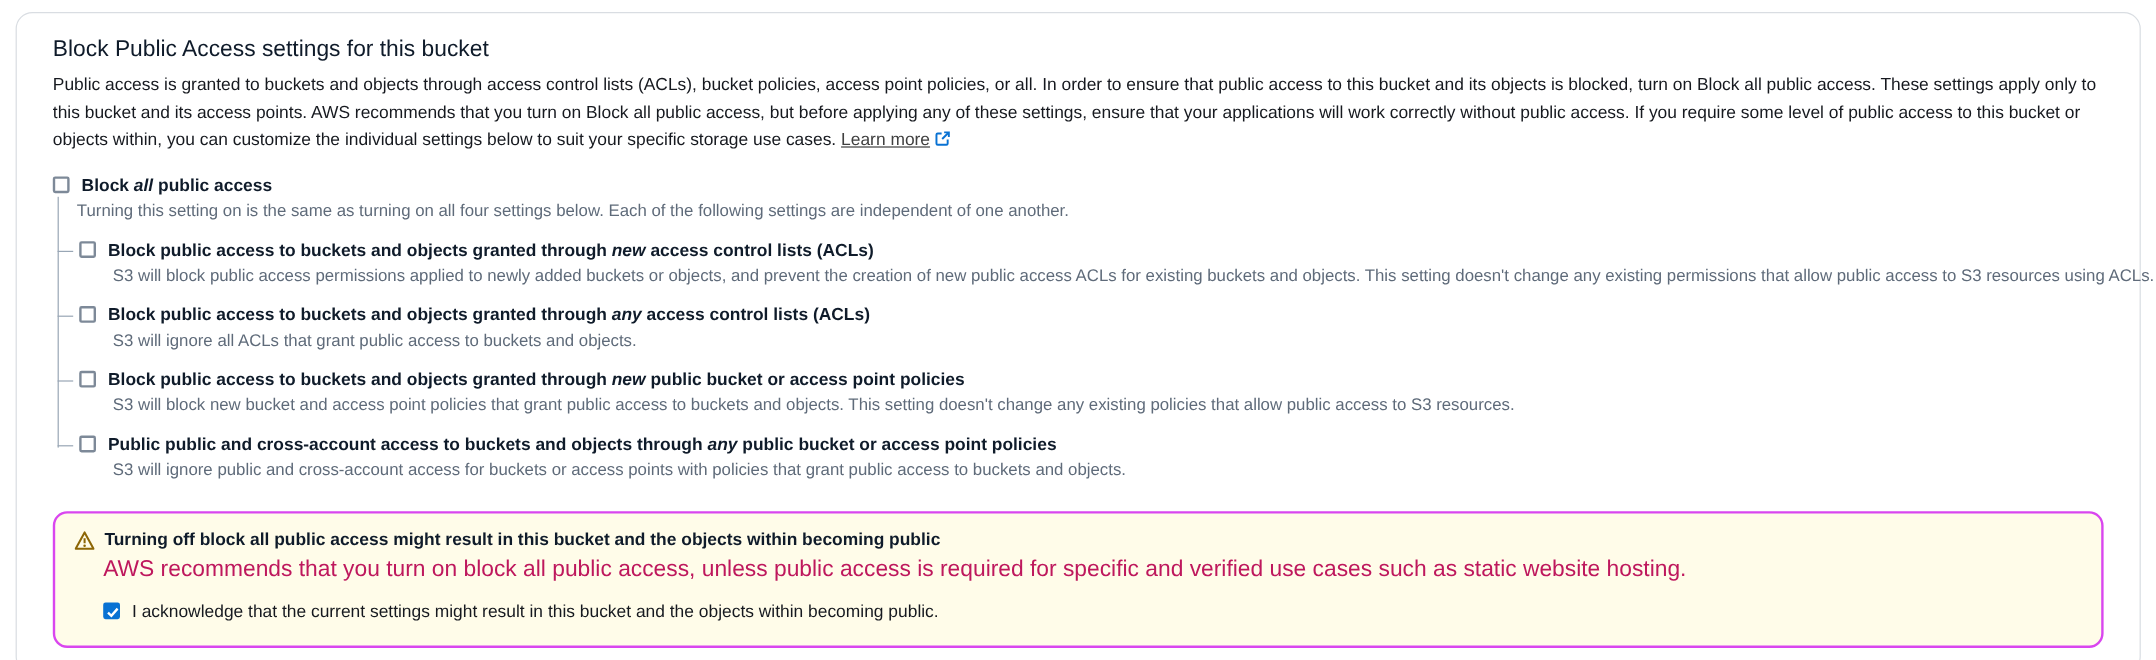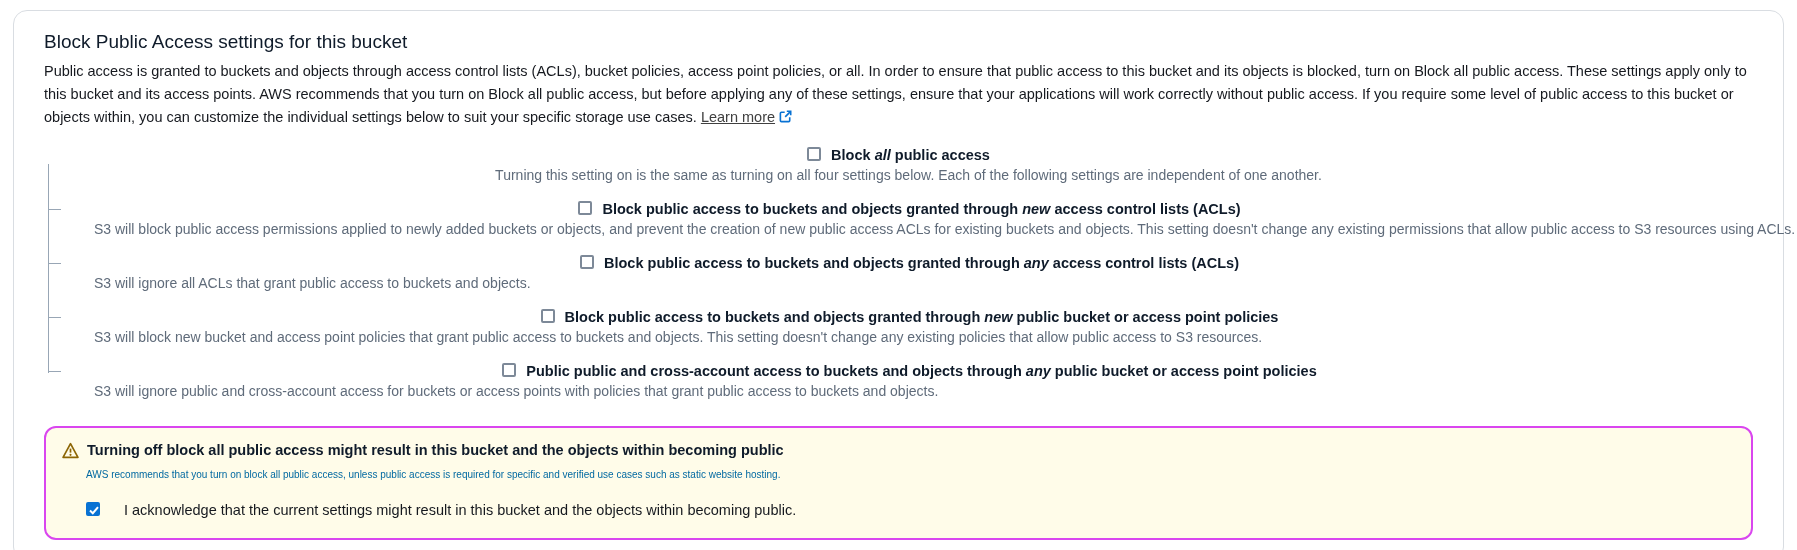--- a/index.html
+++ b/index.html
@@ -48,21 +48,21 @@
     background: #fff;
     flex: none;
     margin-top: 1px;
     cursor: pointer;
     position: relative;
   }
   .cb.checked { background: #0972d3; border-color: #0972d3; }
   .cb svg { position: absolute; left: 1px; top: 2px; display: none; }
   .cb.checked svg { display: block; }
 
-  .opt-row { display: flex; align-items: flex-start; gap: 10px; cursor: pointer; justify-content: center; }
+  .opt-row { display: flex; align-items: flex-start; gap: 10px; cursor: pointer; }
   .opt-label { font-size: 14.5px; font-weight: 700; line-height: 18px; color: #0f1b2a; }
   .opt-label .it { font-style: italic; }
   .opt-desc {
     font-size: 14px;
     line-height: 17px;
     color: #5f6b7a;
     margin: 3px 0 0 0;
     white-space: nowrap;
   }
 
@@ -71,21 +71,21 @@
   
   .tree { position: relative; margin-left: 4px; padding-top: 2px; }
   .tree::before {
     content: "";
     position: absolute;
     left: 0; top: 0;
     width: 1px;
     height: calc(100% - 27px);
     background: #98a6b5;
   }
-  .tree .main-desc { padding-left: 16px; margin-top: 1px; text-align: center; }
+  .tree .main-desc { padding-left: 16px; margin-top: 1px; }
   .sub-item { position: relative; padding-left: 18px; margin-top: 16px; }
   .sub-item::before {
     content: "";
     position: absolute;
     left: 0; top: 9px;
     width: 13px; height: 1px;
     background: #98a6b5;
   }
   .sub-item .opt-desc { margin-left: 28px; }
 
@@ -93,22 +93,22 @@
   .warning {
     margin-top: 26px;
     border: 2px solid #d946ef;
     border-radius: 12px;
     background: #fffce9;
     padding: 13px 16px 15px 16px;
   }
   .warning-head { display: flex; align-items: flex-start; gap: 8px; }
   .warning-head svg { flex: none; margin-top: 1px; }
   .warning-title { font-size: 14.5px; font-weight: 700; line-height: 19px; color: #0f1b2a; }
-  .warning-body { font-size: 10px; line-height: 19px; color: #0369a1; margin: 5px 0 0 24px; }
-  .ack-row { display: flex; align-items: flex-start; gap: 24px; margin: 17px 0 4px 24px; cursor: pointer; }
+  .warning-body { font-size: 19px; line-height: 19px; color: #be185d; margin: 5px 0 0 24px; }
+  .ack-row { display: flex; align-items: flex-start; gap: 10px; margin: 17px 0 4px 24px; cursor: pointer; }
   .ack-label { font-size: 14.5px; line-height: 18px; color: #16191f; }
 </style>
 </head>
 <body>
 
 <div class="card">
 
   <h1 class="panel-title">Block Public Access settings for this bucket</h1>
 
   <p class="panel-desc">

